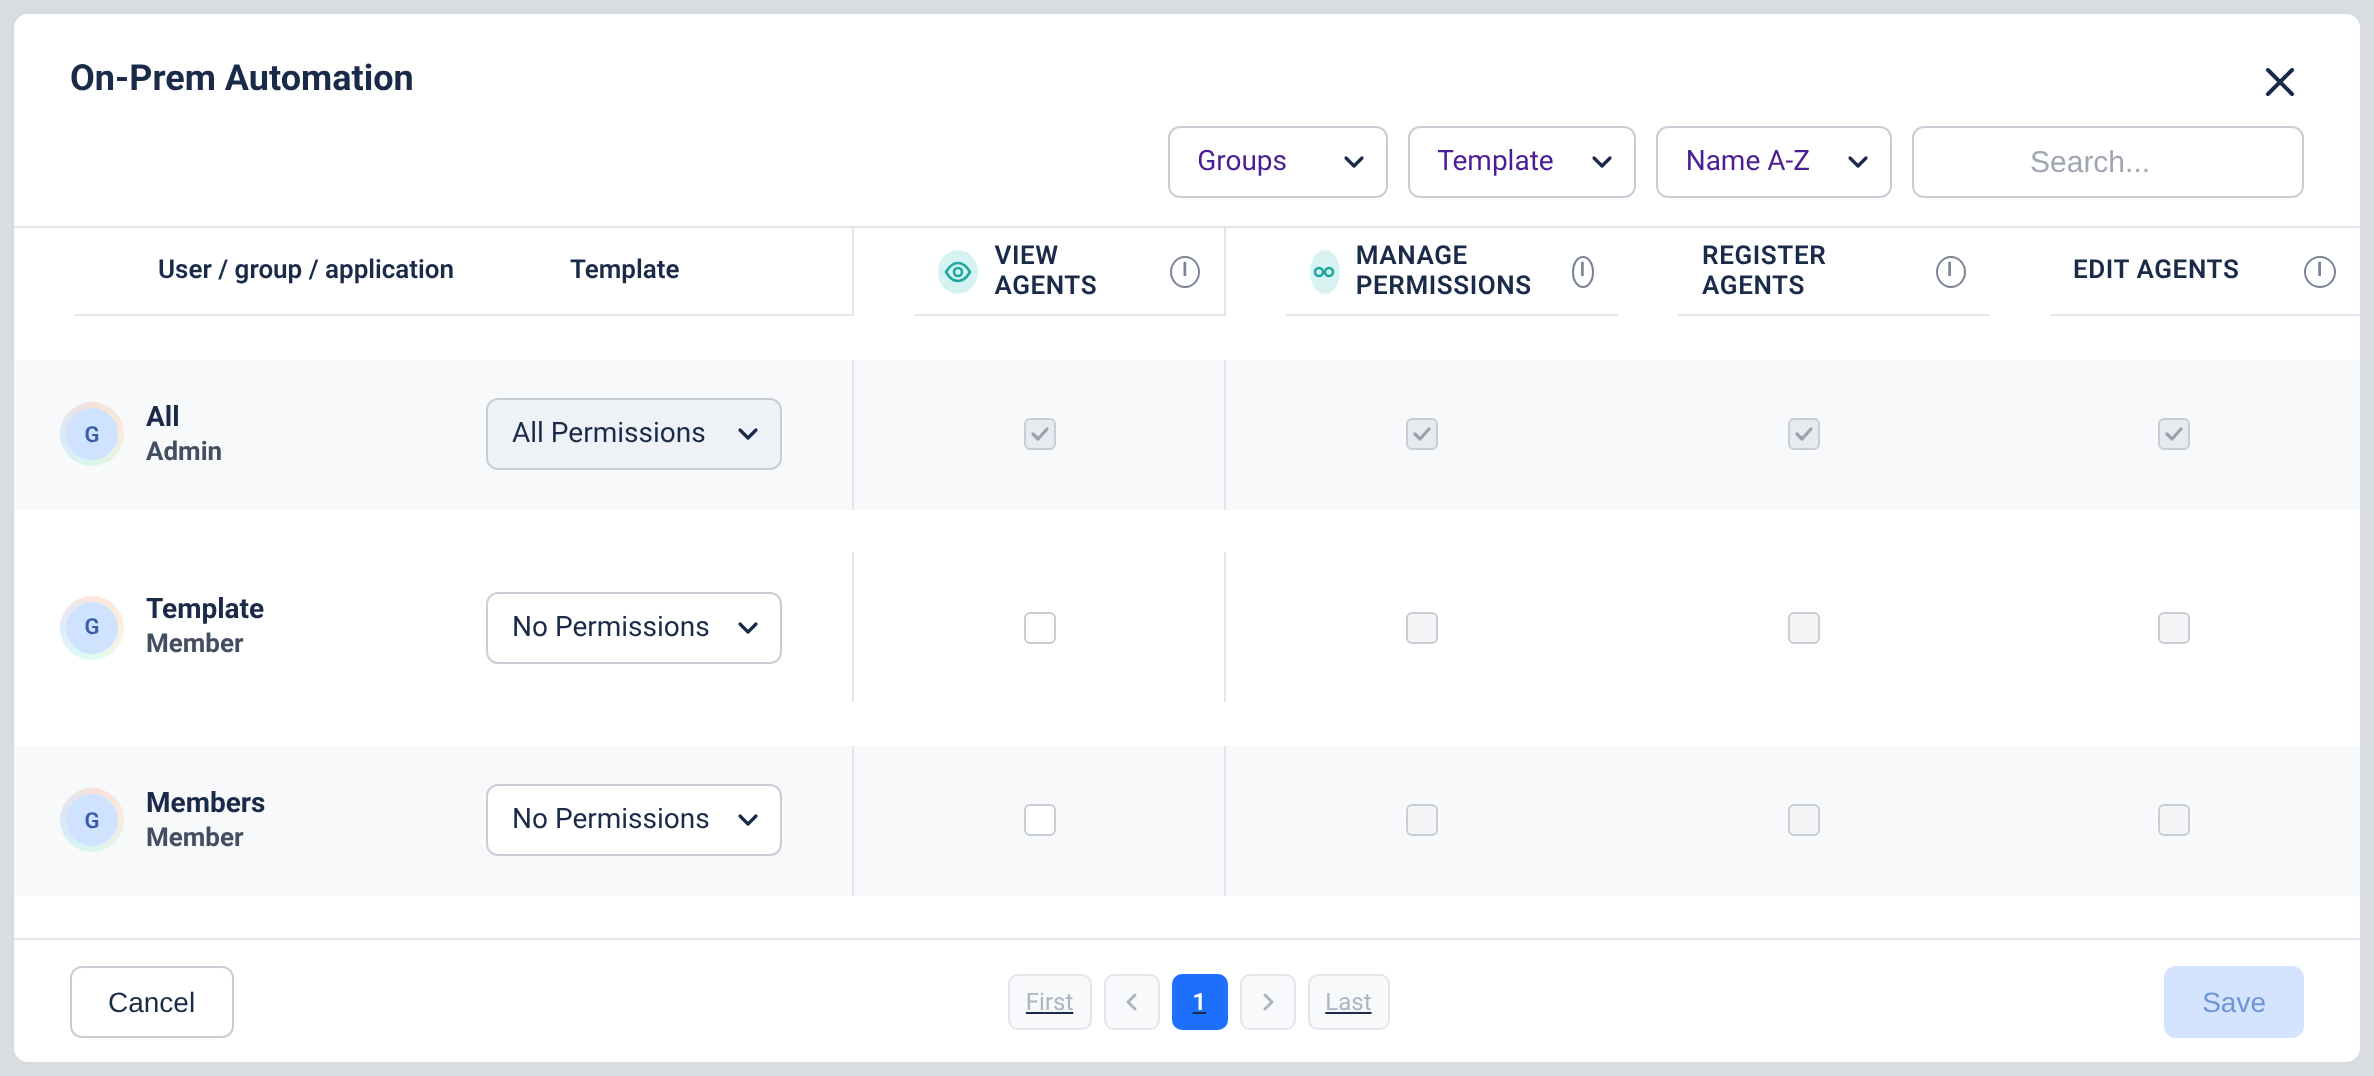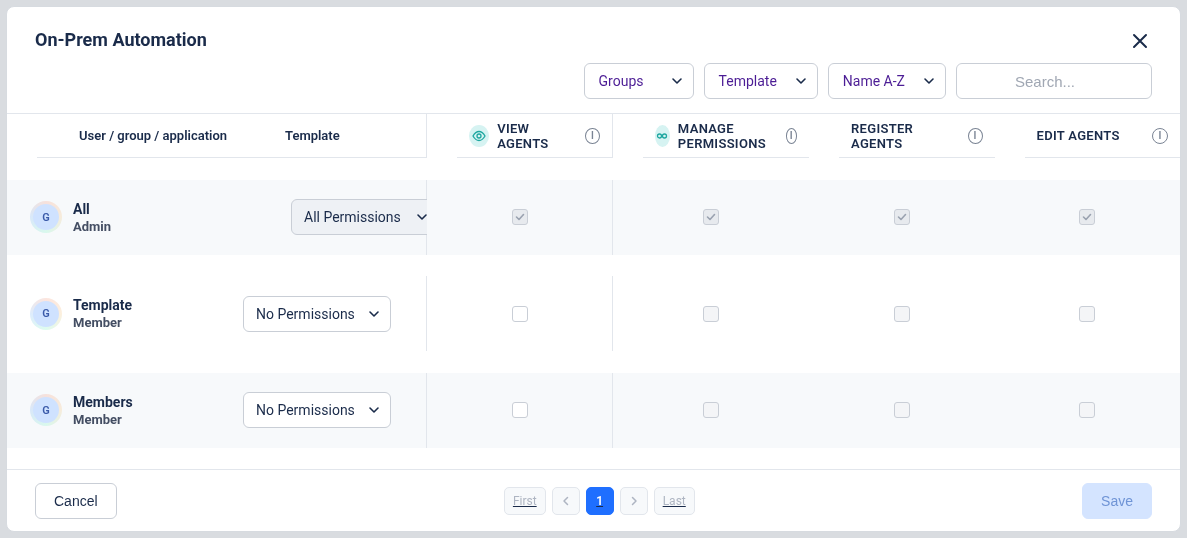--- a/index.html
+++ b/index.html
@@ -170,21 +170,21 @@
     width: 148px;
     height:36px;
     border:1px solid #c9ced6;
     border-radius:6px;
     background:#fff;
     display:flex;align-items:center;justify-content:space-between;
     padding: 0 10px 0 12px;
     font-size:14px;color:#1a2b4a;
     cursor:pointer;
   }
-  .tmpl-select.shaded { background:#eef1f5;margin-left:48px; }
+  .tmpl-select.shaded { background:#eef1f5; }
 
   .cell.cb { justify-content:center; }
   .checkbox {
     width:16px;height:16px;border:1.5px solid #c9ced6;border-radius:3px;
     background:#fff; display:flex;align-items:center;justify-content:center;
   }
   .checkbox.checked {
     background:#e7eaee; border-color:#c9ced6;
   }
   .checkbox.checked svg { display:block; }

